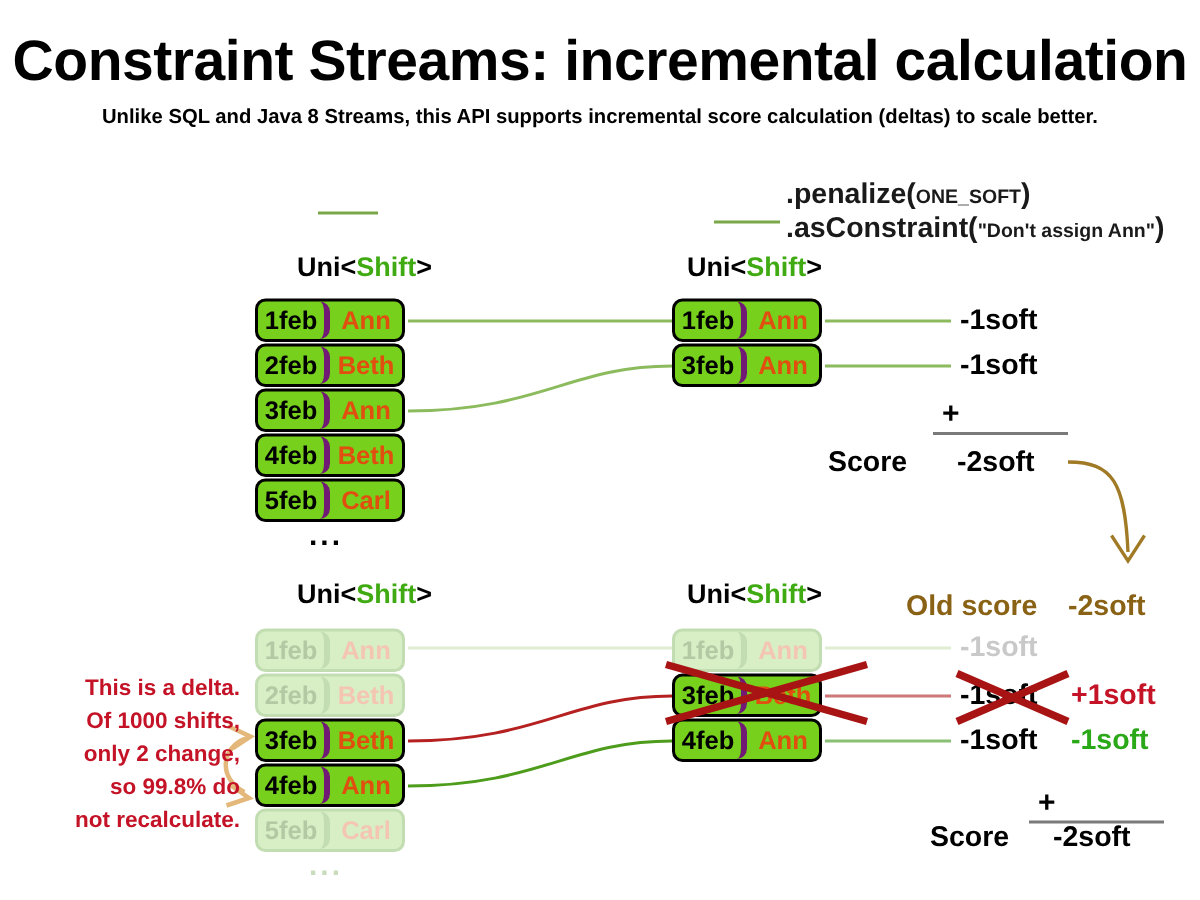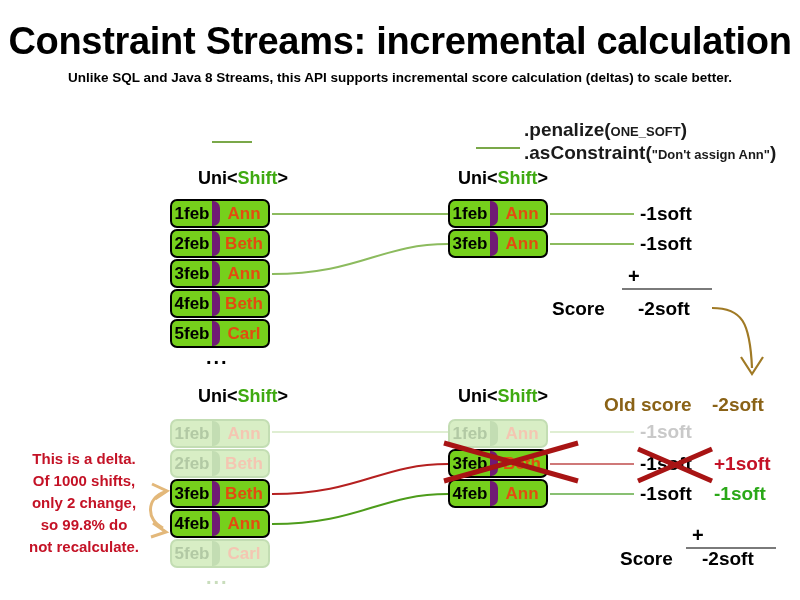--- a/index.html
+++ b/index.html
@@ -65,21 +65,21 @@
     border: 2px solid #000000;
     border-radius: 7px;
     background: #76d01c;
     display: flex;
     align-items: stretch;
     overflow: hidden;
   }
   .shiftbox .date {
     width: 48px;
     box-sizing: border-box;
-    border-right: 8px solid #701a75;
+    border-right: 4px solid #701a75;
     border-radius: 0 7px 7px 0;
     display: flex; align-items: center; justify-content: center;
     font-size: 17px;
     color: #000000;
     line-height: 1;
   }
   .shiftbox .emp {
     flex: 1;
     display: flex; align-items: center; justify-content: center;
     font-size: 17px;
@@ -125,21 +125,21 @@
   }
   .oldscore {
     font-size: 19px;
     color: #8a6216;
     white-space: nowrap;
   }
 
   
   #delta-note {
     left: 8px; top: 448px; width: 152px;
-    text-align: center;
+    text-align: right;
     font-size: 15px;
     line-height: 22px;
     color: #c41226;
   }
 
   svg { position: absolute; left: 0; top: 0; overflow: visible; }
 </style>
 </head>
 <body>
 

